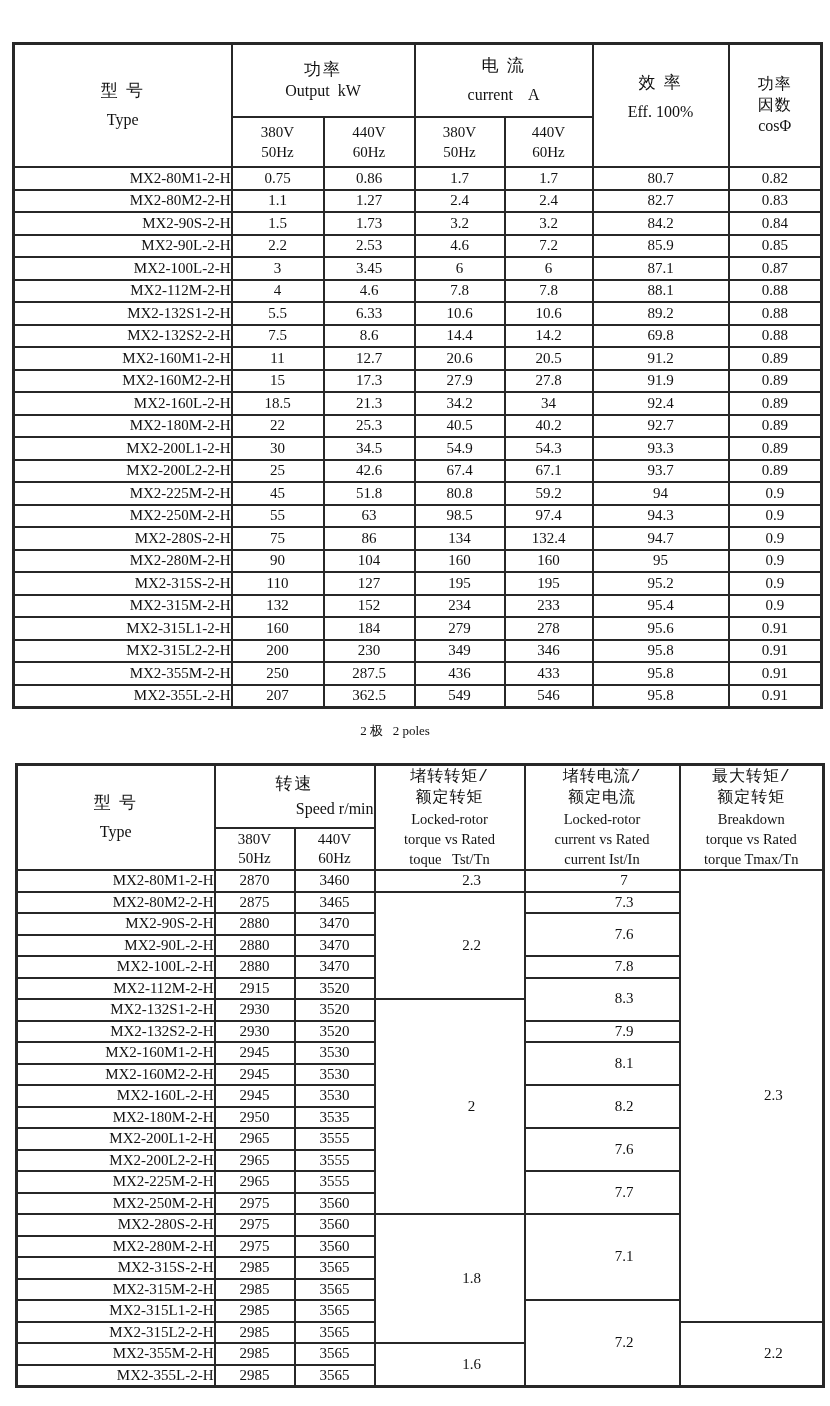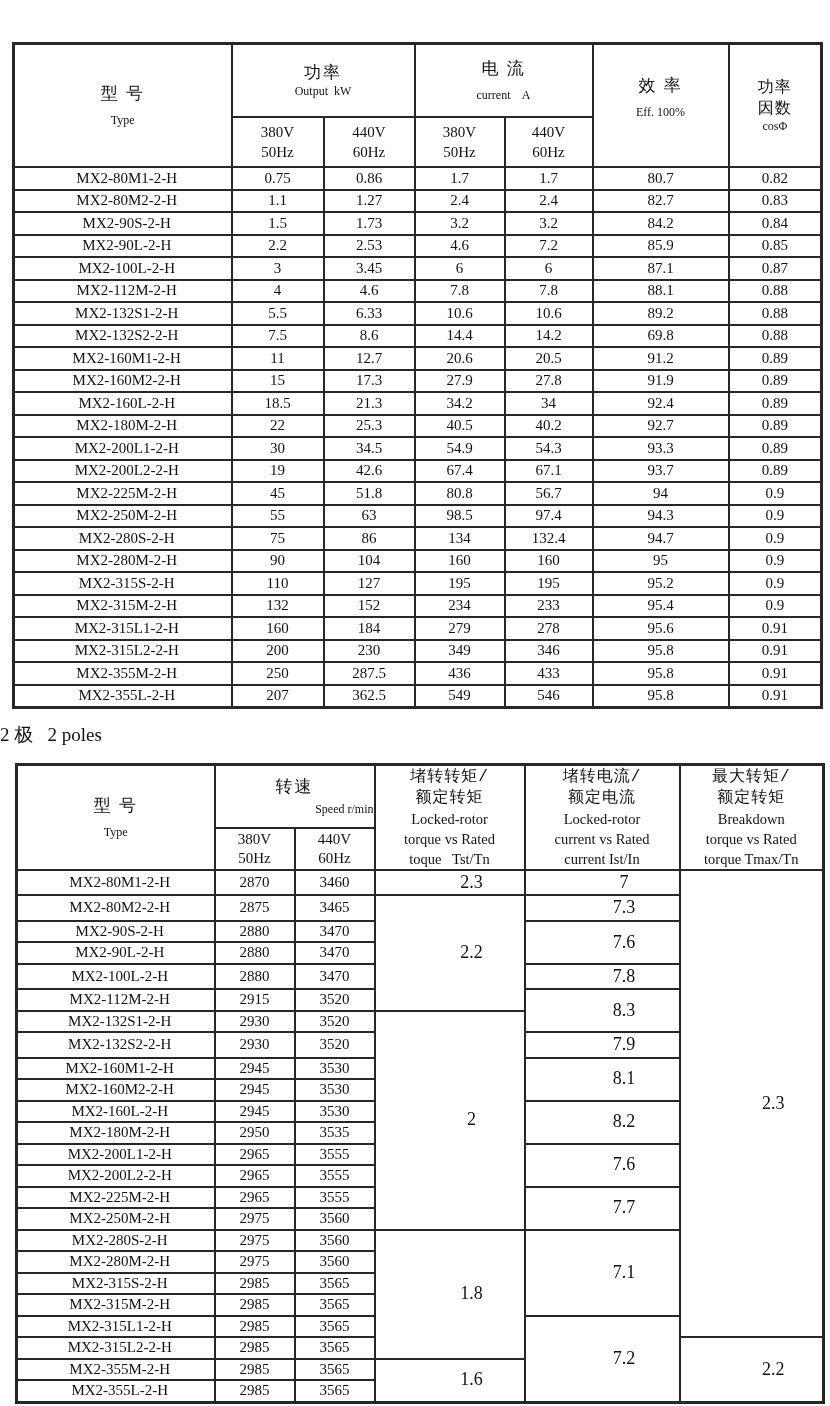--- a/index.html
+++ b/index.html
@@ -10,37 +10,37 @@
   table{border-collapse:collapse;table-layout:fixed;}
   .spec-table{position:absolute;background:#ffffff;border:3px solid #272727;}
   .t1{left:12px;top:42px;width:808px;}
   .t2{left:15px;top:763px;width:807px;}
   td{border:2px solid #272727;text-align:center;vertical-align:middle;
      padding:0;font-size:15px;line-height:1.3;overflow:hidden;}
   
   .hline{white-space:pre;}
   .zh{font-size:17px;letter-spacing:2px;white-space:pre;}
   .zh-sm{font-size:16px;letter-spacing:1px;white-space:pre;}
-  .en{font-size:12px;white-space:pre;}
+  .en{font-size:16px;white-space:pre;}
   .gap{margin-top:8px;font-family:Liberation Serif, serif;}
   .gap-sm{margin-top:4px;text-align:right;}
   .t1 .hrow1 > td{height:71px;}
   .t1 .hrow2 > td{height:48px;line-height:1.35;}
   .t2 .hrow1 > td{height:61px;margin-top:39px;}
   .t2 .hrow2 > td{height:40px;line-height:1.3;}
   .ratio-head{font-size:14.5px;line-height:20px;}
   .ratio-head .zh-sm{line-height:21px;font-family:Liberation Mono, monospace;}
   
   .t1 tbody td{height:20.5px;}
   .t2 tbody td{height:18.6px;}
-  td.model{text-align:center;padding-left:8px;}
-  td.merged{font-size:18px;padding-left:44px;}
+  td.model{text-align:right;padding-left:8px;}
+  td.merged{font-size:15px;padding-left:44px;}
   .caption{
     position:absolute;top:722px;left:0;width:790px;height:28px;
-    text-align:left;font-size:19px;white-space:pre;
+    text-align:center;font-size:13px;white-space:pre;
   }
 </style>
 </head>
 <body>
 
 <div class="page">
 
   <table class="spec-table t1">
     <colgroup>
       <col style="width:218px">
@@ -207,33 +207,33 @@
           <td class="model">MX2-200L1-2-H</td>
           <td>30</td>
           <td>34.5</td>
           <td>54.9</td>
           <td>54.3</td>
           <td>93.3</td>
           <td>0.89</td>
         </tr>
         <tr>
           <td class="model">MX2-200L2-2-H</td>
-          <td>19</td>
+          <td>25</td>
           <td>42.6</td>
           <td>67.4</td>
           <td>67.1</td>
           <td>93.7</td>
           <td>0.89</td>
         </tr>
         <tr>
           <td class="model">MX2-225M-2-H</td>
           <td>45</td>
           <td>51.8</td>
           <td>80.8</td>
-          <td>56.7</td>
+          <td>59.2</td>
           <td>94</td>
           <td>0.9</td>
         </tr>
         <tr>
           <td class="model">MX2-250M-2-H</td>
           <td>55</td>
           <td>63</td>
           <td>98.5</td>
           <td>97.4</td>
           <td>94.3</td>

